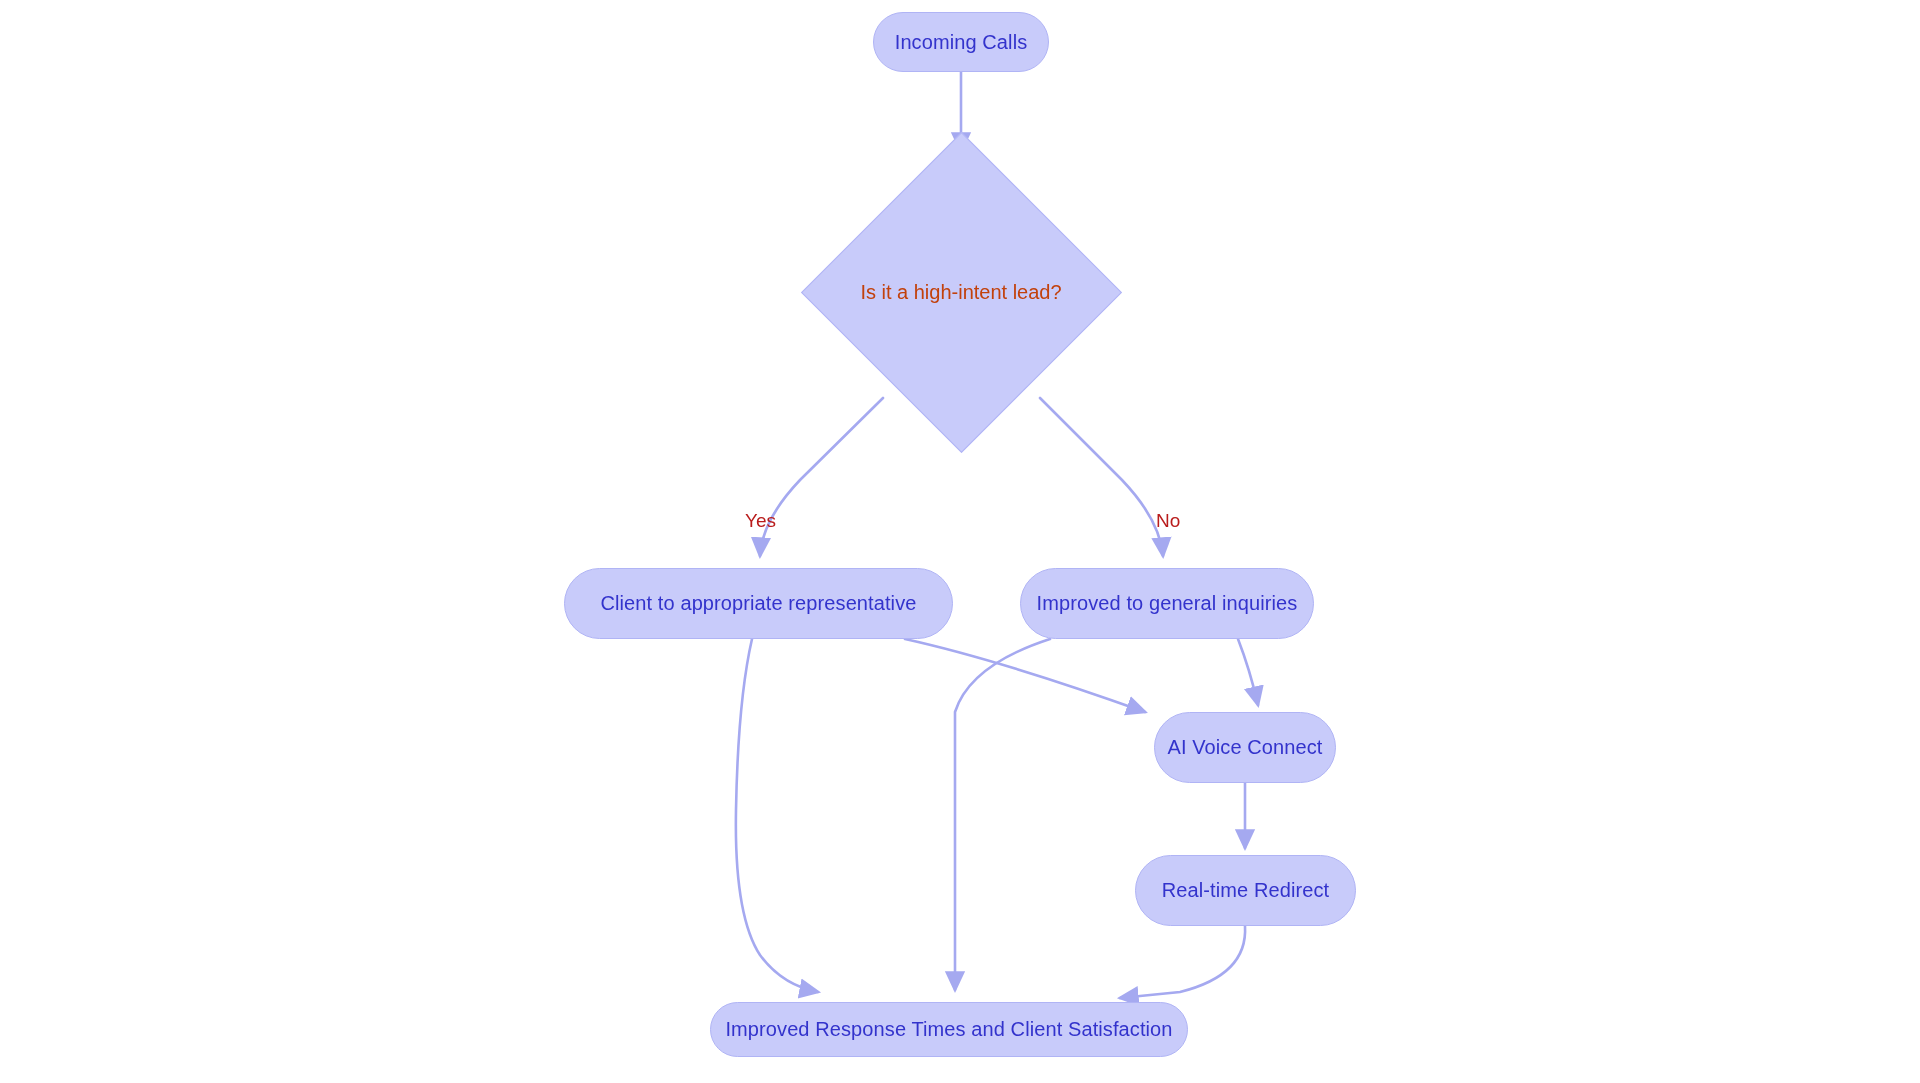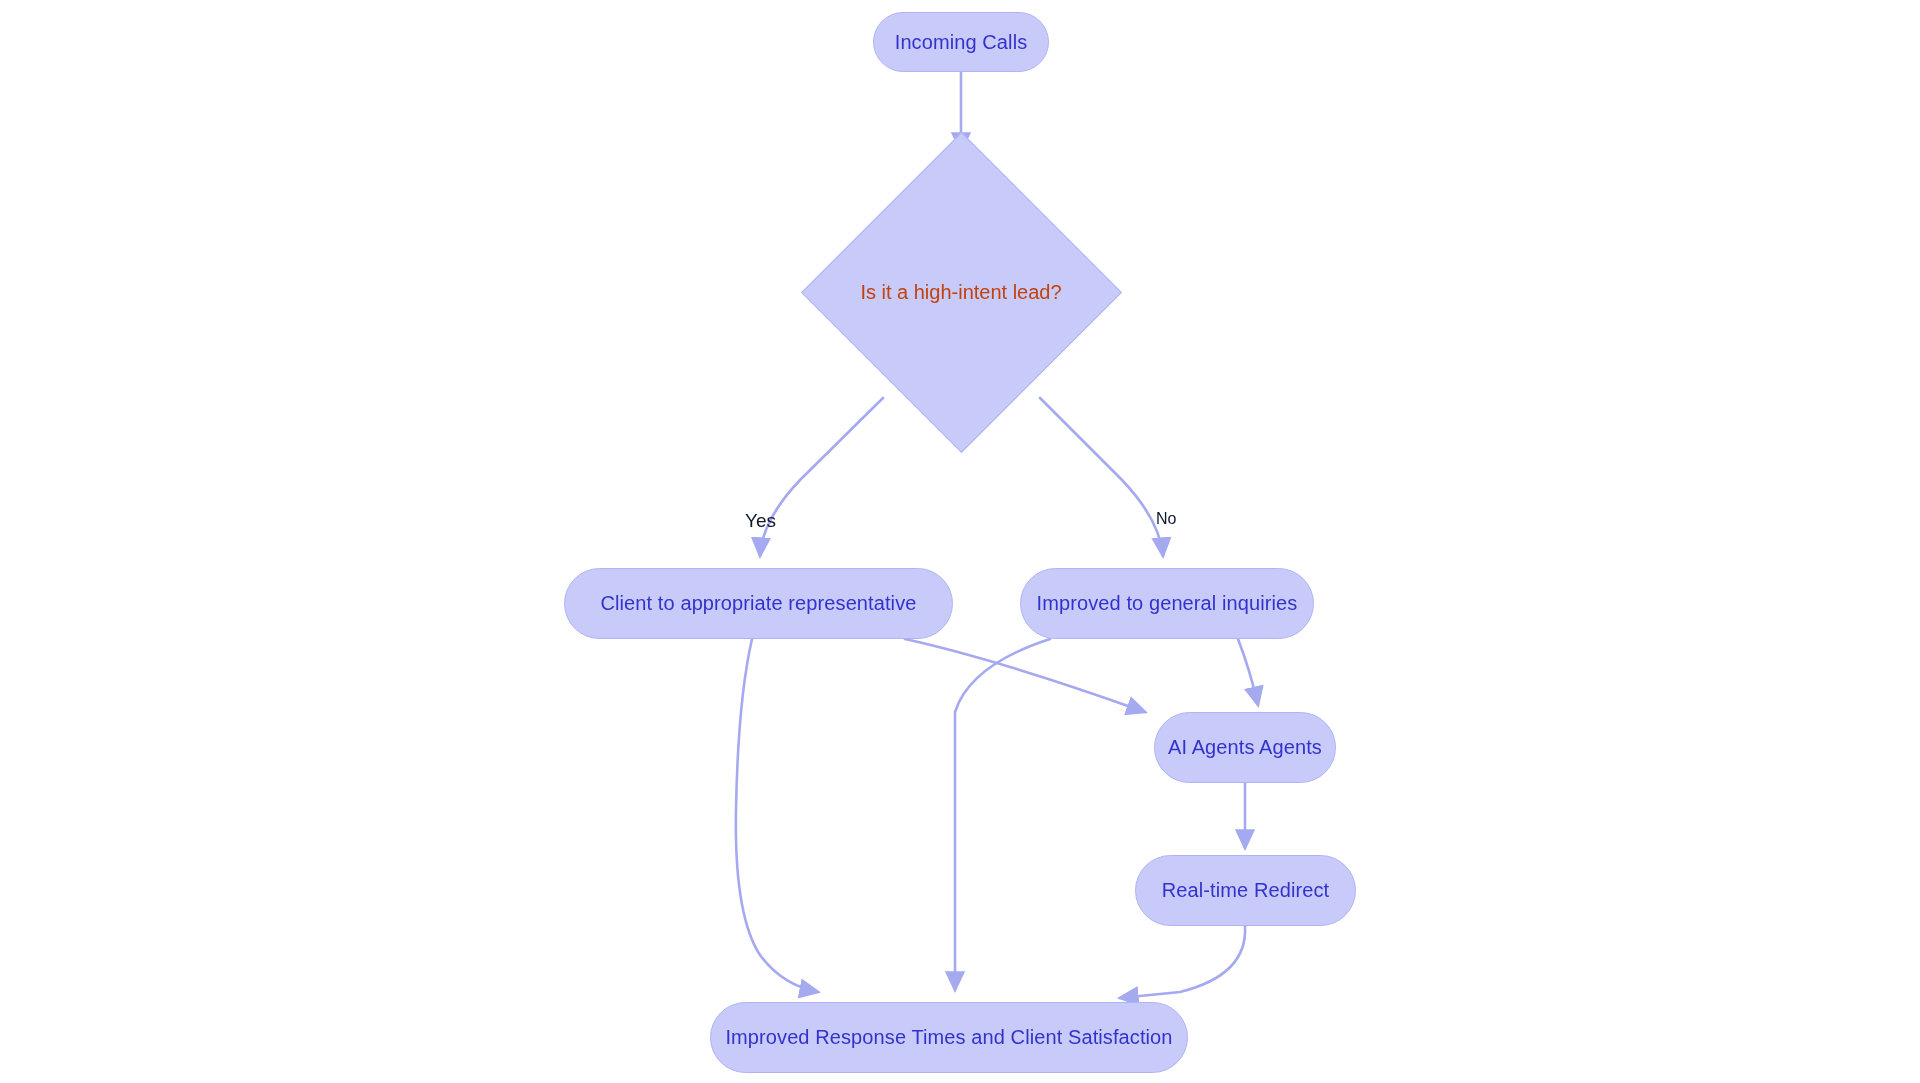--- a/index.html
+++ b/index.html
@@ -71,21 +71,21 @@
     height: 100%;
     display: flex;
     align-items: center;
     justify-content: center;
     color: #c2410c;
     white-space: nowrap;
     z-index: 4;
   }
   .edge-label {
     position: absolute;
-    color: #0f172a;
+    color: #b91c1c;
     white-space: nowrap;
     z-index: 4;
   }
 </style>
 </head>
 <body>
 
 <div id="canvas">
 
   <svg id="edge-layer" viewBox="0 0 1920 1083" xmlns="http://www.w3.org/2000/svg">
@@ -128,28 +128,28 @@
 
   <div class="node rounded" style="left:564px; top:568px; width:389px; height:71px; font-size:20px;">
     <span class="node-label">Client to appropriate representative</span>
   </div>
 
   <div class="node rounded" style="left:1020px; top:568px; width:294px; height:71px; font-size:20px;">
     <span class="node-label">Improved to general inquiries</span>
   </div>
 
   <div class="node rounded" style="left:1154px; top:712px; width:182px; height:71px; font-size:20px;">
-    <span class="node-label">AI Agents Agents</span>
+    <span class="node-label">AI Voice Connect</span>
   </div>
 
   <div class="node rounded" style="left:1135px; top:855px; width:221px; height:71px; font-size:20px;">
     <span class="node-label">Real-time Redirect</span>
   </div>
 
-  <div class="node rounded" style="left:710px; top:1002px; width:478px; height:71px; font-size:20px;">
+  <div class="node rounded" style="left:710px; top:1002px; width:478px; height:55px; font-size:20px;">
     <span class="node-label">Improved Response Times and Client Satisfaction</span>
   </div>
 
   <div class="edge-label" style="left:745px; top:510px; font-size:19px;">Yes</div>
 
-  <div class="edge-label" style="left:1156px; top:510px; font-size:16px;">No</div>
+  <div class="edge-label" style="left:1156px; top:510px; font-size:19px;">No</div>
 
 </div>
 
 </body></html>

